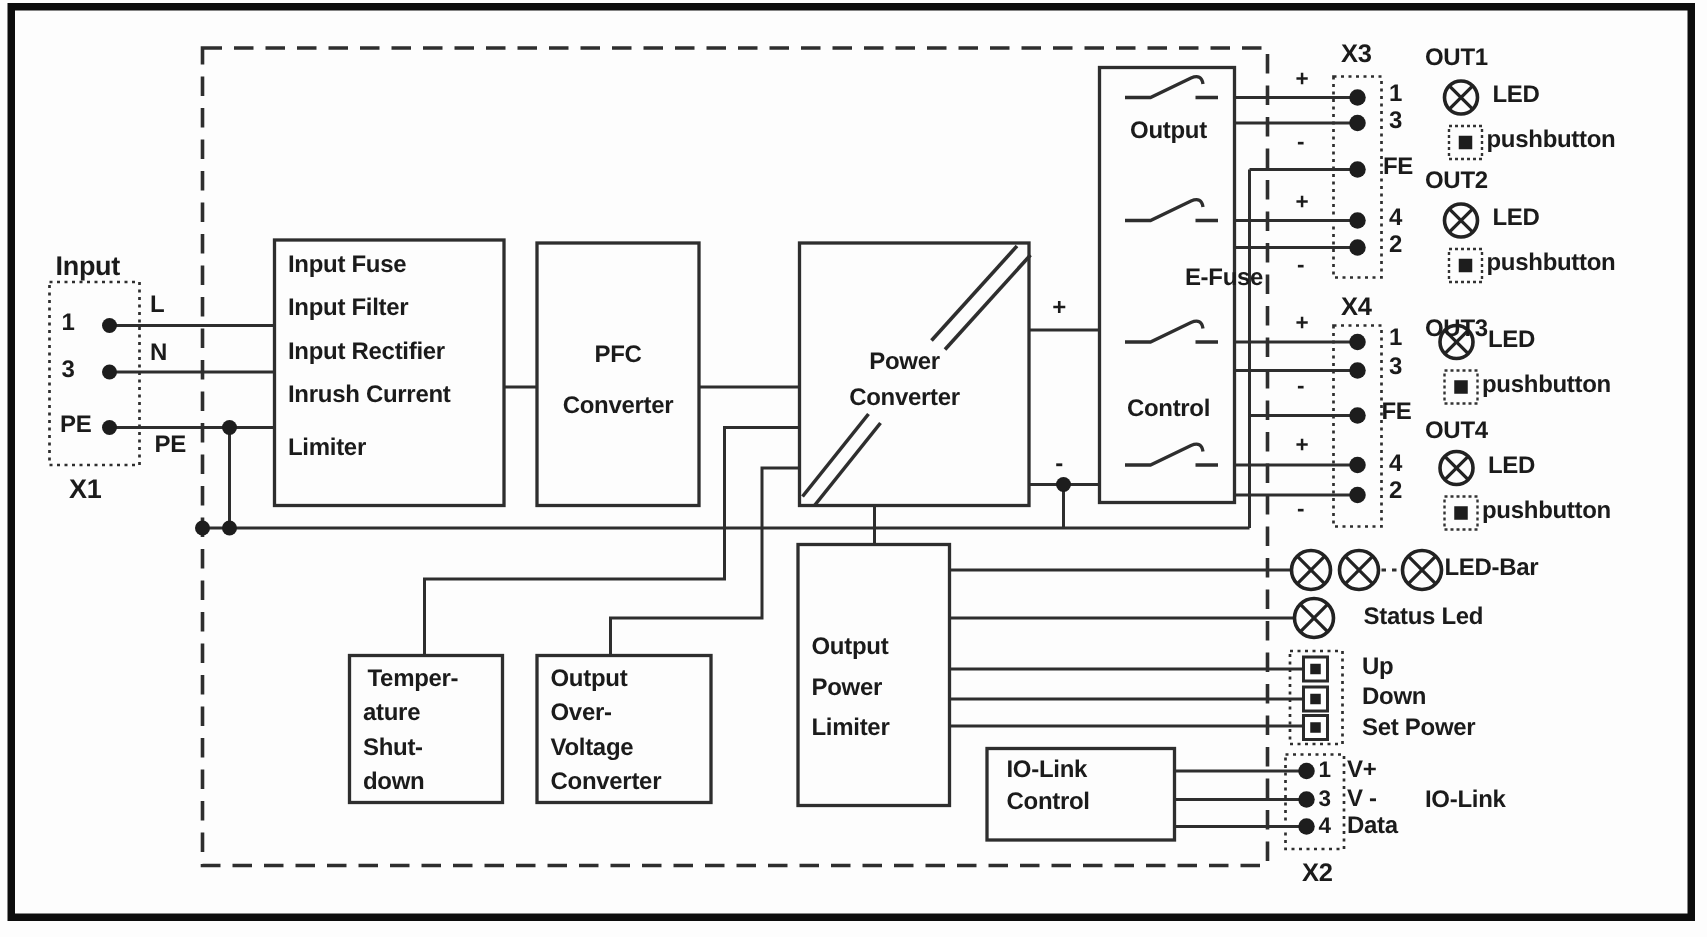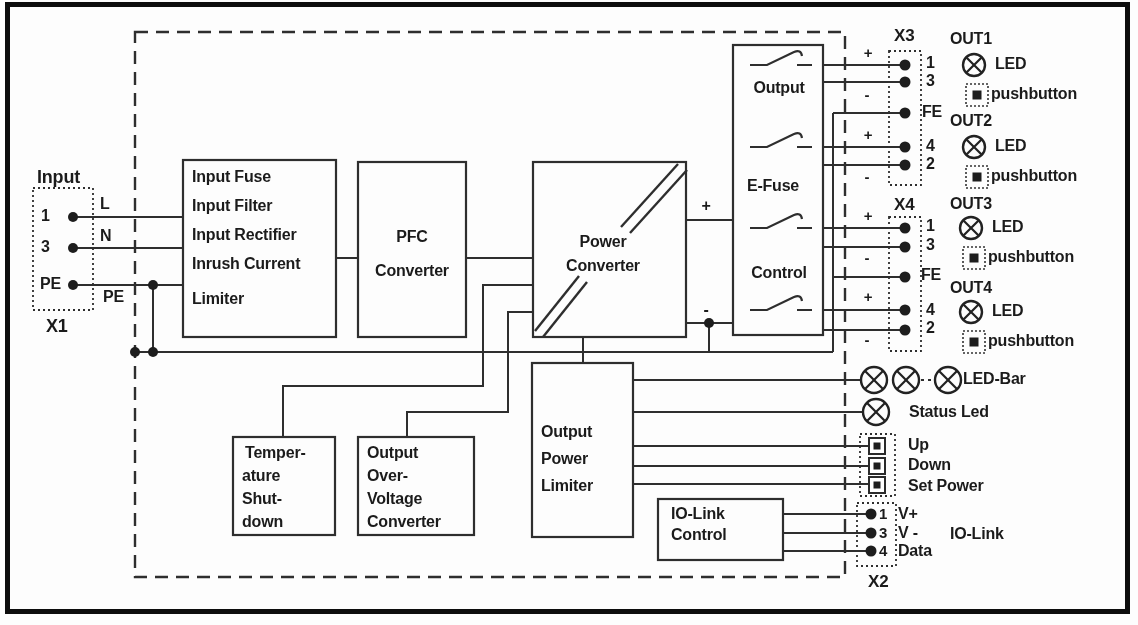--- a/index.html
+++ b/index.html
@@ -203,21 +203,21 @@
   <div class="t" style="left:192px;top:256px">Inrush Current</div>
   <div class="t" style="left:192px;top:291px">Limiter</div>
 
   <div class="t ctr" style="left:412px;top:229px">PFC</div>
   <div class="t ctr" style="left:412px;top:263px">Converter</div>
 
   <div class="t ctr" style="left:603px;top:234px">Power</div>
   <div class="t ctr" style="left:603px;top:258px">Converter</div>
 
   <div class="t ctr" style="left:779px;top:80px">Output</div>
-  <div class="t ctr" style="left:773px;top:178px">E-Fuse</div>
+  <div class="t ctr" style="left:816px;top:178px">E-Fuse</div>
   <div class="t ctr" style="left:779px;top:265px">Control</div>
 
   <div class="t ctr" style="left:706px;top:198px">+</div>
   <div class="t ctr" style="left:706px;top:302px">-</div>
 
   <div class="t s17" style="left:894px;top:27px">X3</div>
   <div class="t s15 ctr" style="left:868px;top:45px">+</div>
   <div class="t s15 ctr" style="left:867px;top:87px">-</div>
   <div class="t s15 ctr" style="left:868px;top:127px">+</div>
   <div class="t s15 ctr" style="left:867px;top:169px">-</div>
@@ -237,21 +237,21 @@
   <div class="t" style="left:921px;top:267px">FE</div>
   <div class="t" style="left:926px;top:302px">4</div>
   <div class="t" style="left:926px;top:320px">2</div>
 
   <div class="t" style="left:950px;top:31px">OUT1</div>
   <div class="t" style="left:995px;top:56px">LED</div>
   <div class="t" style="left:991px;top:86px">pushbutton</div>
   <div class="t" style="left:950px;top:113px">OUT2</div>
   <div class="t" style="left:995px;top:138px">LED</div>
   <div class="t" style="left:991px;top:168px">pushbutton</div>
-  <div class="t" style="left:950px;top:196px">OUT3</div>
+  <div class="t" style="left:950px;top:212px">OUT3</div>
   <div class="t" style="left:992px;top:219px">LED</div>
   <div class="t" style="left:988px;top:249px">pushbutton</div>
   <div class="t" style="left:950px;top:280px">OUT4</div>
   <div class="t" style="left:992px;top:303px">LED</div>
   <div class="t" style="left:988px;top:333px">pushbutton</div>
 
   <div class="t" style="left:963px;top:371px">LED-Bar</div>
   <div class="t" style="left:909px;top:404px">Status Led</div>
   <div class="t" style="left:908px;top:437px">Up</div>
   <div class="t" style="left:908px;top:457px">Down</div>

